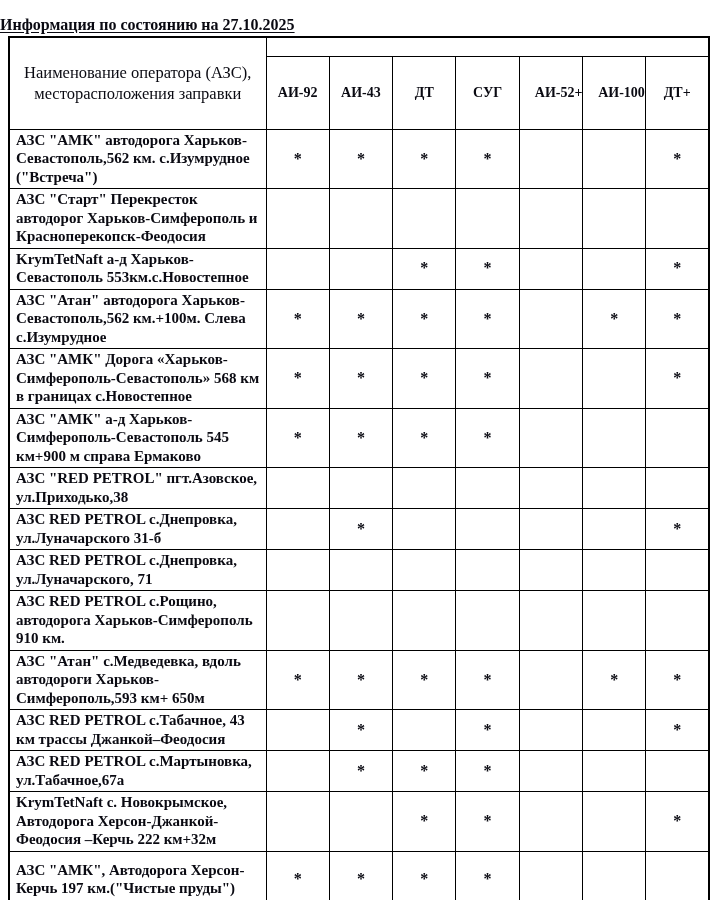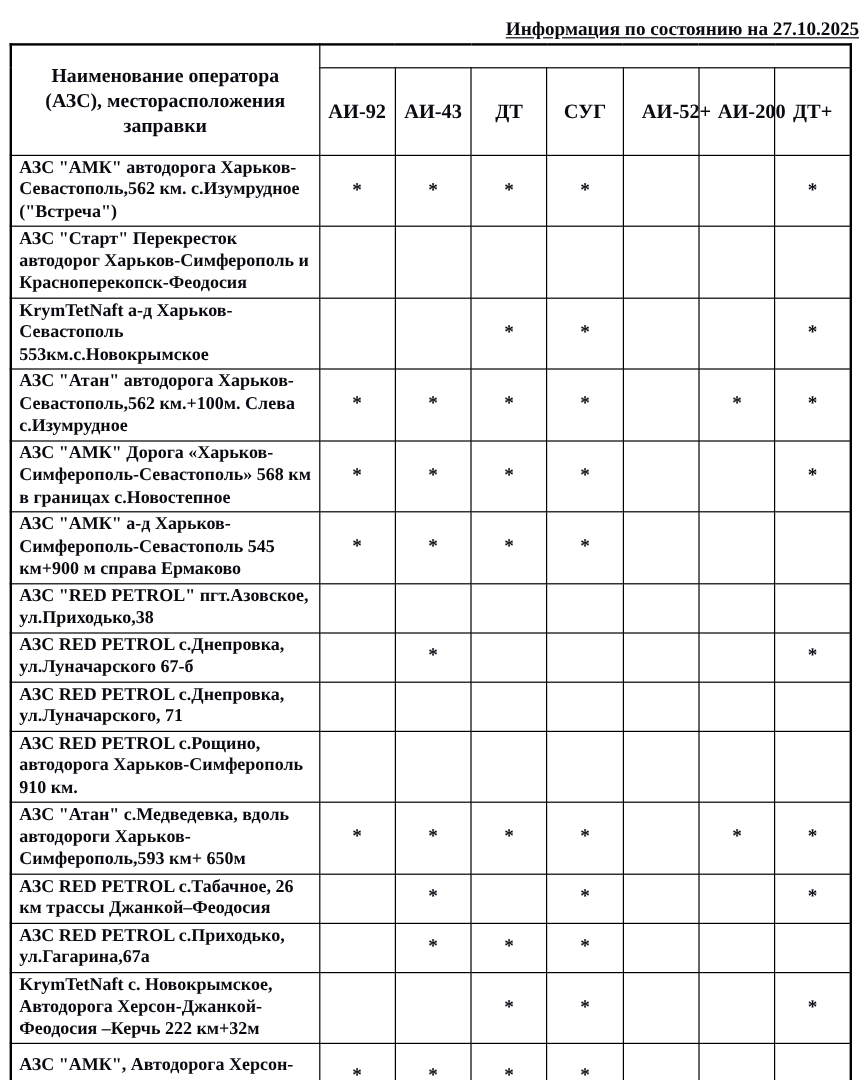--- a/index.html
+++ b/index.html
@@ -6,21 +6,21 @@
     --ink:#0a0a12;
     --line:#000000;
     --bg:#ffffff;
   }
   *{box-sizing:border-box;margin:0;padding:0;}
   html,body{width:716px;height:900px;background:var(--bg);overflow:hidden;}
   body{font-family:"Liberation Serif","DejaVu Serif",serif;color:var(--ink);}
 
   .page-title{
     margin:16px 0 2px 0;
-    text-align:right;
+    text-align:left;
     font-size:16px;
     font-weight:bold;
     text-decoration:underline;
     text-underline-offset:2px;
     color:var(--ink);
   }
 
   table.fuel-table{
     margin-left:8px;
     width:700px;
@@ -32,28 +32,28 @@
   .fuel-table col.c-f{width:63.3px;}
 
   .fuel-table th,.fuel-table td{
     border:1px solid var(--line);
     vertical-align:middle;
     color:var(--ink);
   }
 
   th.op-head{
     font-size:16.5px;
-    font-weight:bold;
+    font-weight:normal;
     line-height:21px;
     padding:4px 12px;
   }
   th.strip{height:19px;padding:0;}
   tr.fuel-head th{
     height:73px;
-    font-size:17px;
+    font-size:14px;
     font-weight:bold;
     text-align:center;
     padding:20px 1px;
     line-height:18px;
   }
   
   tr.fuel-head th:nth-child(5) span,
   tr.fuel-head th:nth-child(6) span{
     display:inline-block;width:32px;text-align:center;
   }
@@ -95,21 +95,21 @@
         <span>Наименование оператора (АЗС), месторасположения заправки</span>
       </th>
       <th class="strip" colspan="7"></th>
     </tr>
     <tr class="fuel-head">
       <th><span>АИ-92</span></th>
       <th><span>АИ-43</span></th>
       <th><span>ДТ</span></th>
       <th><span>СУГ</span></th>
       <th><span>АИ-52+</span></th>
-      <th><span>АИ-200</span></th>
+      <th><span>АИ-100</span></th>
       <th><span>ДТ+</span></th>
     </tr>
   </thead>
   <tbody>
       <tr>
     <td class="op">АЗС "АМК" автодорога Харьков-Севастополь,562 км.  с.Изумрудное ("Встреча")</td>
     <td class="mark">*</td>
     <td class="mark">*</td>
     <td class="mark">*</td>
     <td class="mark">*</td>
@@ -121,21 +121,21 @@
     <td class="op">АЗС "Старт" Перекресток автодорог Харьков-Симферополь и Красноперекопск-Феодосия</td>
     <td class="mark"></td>
     <td class="mark"></td>
     <td class="mark"></td>
     <td class="mark"></td>
     <td class="mark"></td>
     <td class="mark"></td>
     <td class="mark"></td>
   </tr>
       <tr>
-    <td class="op">KrymTetNaft а-д Харьков-Севастополь 553км.с.Новокрымское</td>
+    <td class="op">KrymTetNaft а-д Харьков-Севастополь 553км.с.Новостепное</td>
     <td class="mark"></td>
     <td class="mark"></td>
     <td class="mark">*</td>
     <td class="mark">*</td>
     <td class="mark"></td>
     <td class="mark"></td>
     <td class="mark">*</td>
   </tr>
       <tr>
     <td class="op">АЗС "Атан" автодорога Харьков-Севастополь,562 км.+100м. Слева с.Изумрудное</td>
@@ -171,21 +171,21 @@
     <td class="op">АЗС "RED PETROL" пгт.Азовское, ул.Приходько,38</td>
     <td class="mark"></td>
     <td class="mark"></td>
     <td class="mark"></td>
     <td class="mark"></td>
     <td class="mark"></td>
     <td class="mark"></td>
     <td class="mark"></td>
   </tr>
       <tr>
-    <td class="op">АЗС RED PETROL с.Днепровка, ул.Луначарского 67-б</td>
+    <td class="op">АЗС RED PETROL с.Днепровка, ул.Луначарского 31-б</td>
     <td class="mark"></td>
     <td class="mark">*</td>
     <td class="mark"></td>
     <td class="mark"></td>
     <td class="mark"></td>
     <td class="mark"></td>
     <td class="mark">*</td>
   </tr>
       <tr>
     <td class="op">АЗС RED PETROL с.Днепровка, ул.Луначарского, 71</td>
@@ -211,31 +211,31 @@
     <td class="op">АЗС "Атан" с.Медведевка, вдоль автодороги Харьков-Симферополь,593 км+ 650м</td>
     <td class="mark">*</td>
     <td class="mark">*</td>
     <td class="mark">*</td>
     <td class="mark">*</td>
     <td class="mark"></td>
     <td class="mark">*</td>
     <td class="mark">*</td>
   </tr>
       <tr>
-    <td class="op">АЗС RED PETROL  с.Табачное, 26 км трассы Джанкой–Феодосия</td>
-    <td class="mark"></td>
-    <td class="mark">*</td>
-    <td class="mark"></td>
-    <td class="mark">*</td>
-    <td class="mark"></td>
-    <td class="mark"></td>
-    <td class="mark">*</td>
-  </tr>
-      <tr>
-    <td class="op">АЗС RED PETROL  с.Приходько, ул.Гагарина,67а</td>
+    <td class="op">АЗС RED PETROL  с.Табачное, 43 км трассы Джанкой–Феодосия</td>
+    <td class="mark"></td>
+    <td class="mark">*</td>
+    <td class="mark"></td>
+    <td class="mark">*</td>
+    <td class="mark"></td>
+    <td class="mark"></td>
+    <td class="mark">*</td>
+  </tr>
+      <tr>
+    <td class="op">АЗС RED PETROL  с.Мартыновка, ул.Табачное,67а</td>
     <td class="mark"></td>
     <td class="mark">*</td>
     <td class="mark">*</td>
     <td class="mark">*</td>
     <td class="mark"></td>
     <td class="mark"></td>
     <td class="mark"></td>
   </tr>
       <tr>
     <td class="op">KrymTetNaft с. Новокрымское, Автодорога Херсон-Джанкой-Феодосия –Керчь 222 км+32м</td>

